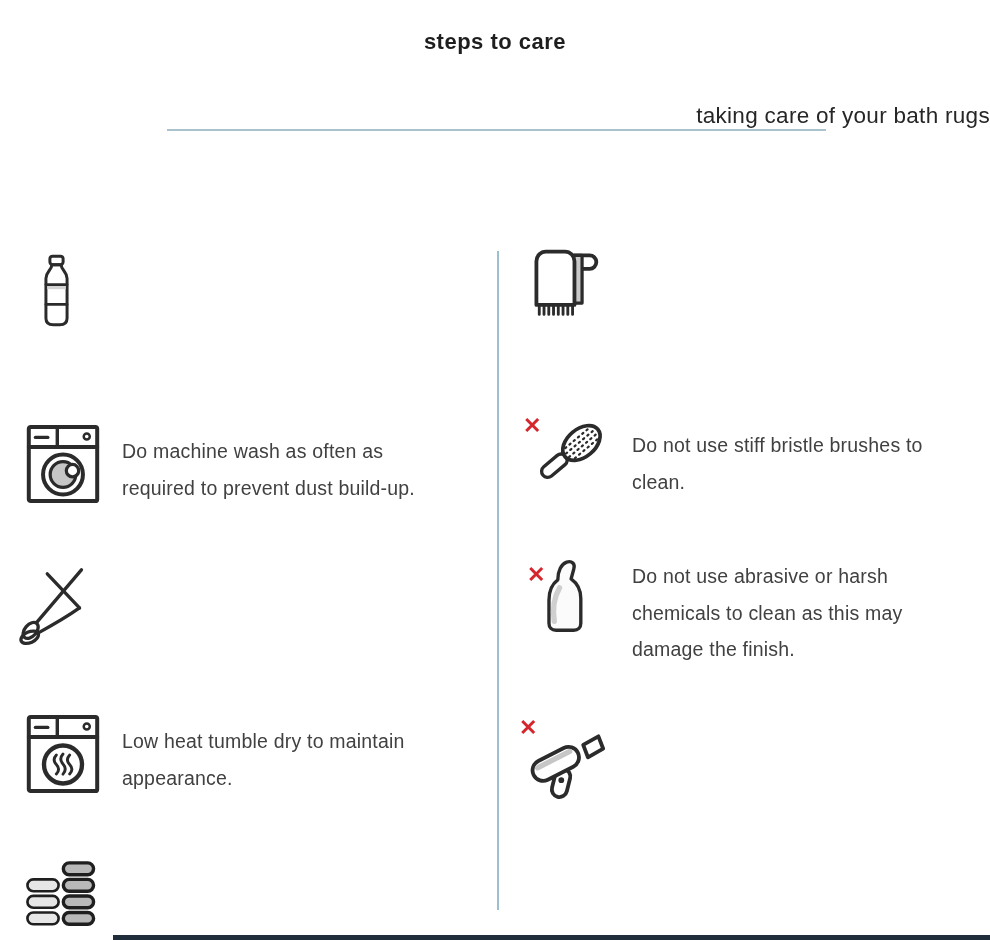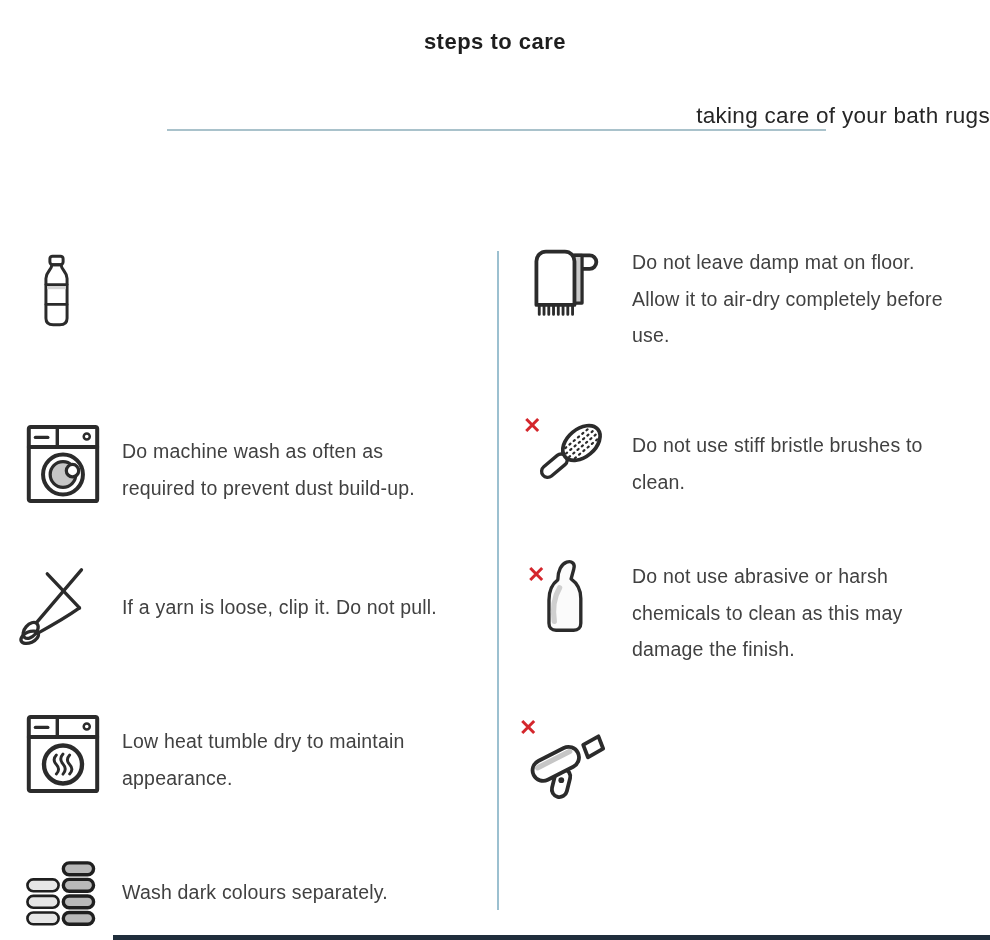--- a/index.html
+++ b/index.html
@@ -103,21 +103,20 @@
 <div class="row left" id="rowL3">
   <span class="icon-wrap">
     <svg width="82" height="82" viewBox="0 0 84 84" fill="none" stroke="#2b2b2b" stroke-width="3.4">
       <line x1="66" y1="5" x2="20" y2="59"></line>
       <ellipse cx="14" cy="67" rx="9.5" ry="6" transform="rotate(-49 14 67)"></ellipse>
       <line x1="31" y1="9" x2="64" y2="44"></line>
       <path d="M64 44 C50 54 32 64 21 70"></path>
       <ellipse cx="13" cy="74" rx="9.5" ry="5.5" transform="rotate(-24 13 74)"></ellipse>
     </svg>
   </span>
-  <p class="item-text">If a yarn is loose, clip it. Do not pull.</p>
 </div>
 
 <div class="row left" id="rowL4">
   <span class="icon-wrap">
     <svg width="76" height="82" viewBox="0 0 80 86" fill="none" stroke="#2b2b2b">
       <rect x="4" y="4" width="72" height="78" rx="2" stroke-width="4.2"></rect>
       <line x1="4" y1="25" x2="76" y2="25" stroke-width="4.2"></line>
       <line x1="34" y1="4" x2="34" y2="25" stroke-width="3.6"></line>
       <line x1="11" y1="15" x2="24" y2="15" stroke-width="3.6"></line>
       <circle cx="65" cy="14" r="3.2" stroke-width="2.6"></circle>
@@ -136,35 +135,31 @@
     <svg width="73" height="68" viewBox="0 0 76 72" fill="none" stroke="#1f1f1f">
       <rect x="41" y="2" width="32" height="12.5" rx="6.2" fill="#b9b9b9" stroke-width="3.6"></rect>
       <rect x="41" y="19.5" width="32" height="12.5" rx="6.2" fill="#b9b9b9" stroke-width="3.6"></rect>
       <rect x="41" y="37" width="32" height="12.5" rx="6.2" fill="#b9b9b9" stroke-width="3.6"></rect>
       <rect x="41" y="54.5" width="32" height="12.5" rx="6.2" fill="#b9b9b9" stroke-width="3.6"></rect>
       <rect x="3" y="19.5" width="33" height="12.5" rx="6.2" fill="#e6e6e6" stroke-width="2.8"></rect>
       <rect x="3" y="37" width="33" height="12.5" rx="6.2" fill="#e6e6e6" stroke-width="2.8"></rect>
       <rect x="3" y="54.5" width="33" height="12.5" rx="6.2" fill="#e6e6e6" stroke-width="2.8"></rect>
     </svg>
   </span>
-  <p class="item-text">Wash dark colours separately.</p>
 </div>
 
 <div class="row right" id="rowR1">
   <span class="icon-wrap">
     <svg width="78" height="80" viewBox="0 0 82 84" fill="none" stroke="#2b2b2b">
       <path d="M52 26 H68 A7 7 0 0 0 68 12 H52" stroke-width="4"></path>
       <rect x="50" y="12" width="10" height="50" fill="#c9c9c9" stroke-width="3.4"></rect>
       <path d="M12 64 V18 A10 10 0 0 1 22 8 H42 A10 10 0 0 1 52 18 V64 Z" fill="#ffffff" stroke-width="4"></path>
       <path d="M15 64 V74 M20 64 V74 M25 64 V74 M30 64 V74 M35 64 V74 M40 64 V74 M45 64 V74 M50 64 V74" stroke-width="3"></path>
     </svg>
   </span>
-  <p class="item-text">Do not leave damp mat on floor.
-Allow it to air-dry completely before
-use.</p>
 </div>
 
 <div class="row right" id="rowR2">
   <span class="icon-wrap">
     <span class="x-mark">✕</span>
     <svg width="78" height="78" viewBox="0 0 84 84" fill="none" stroke="#2b2b2b">
       <g transform="rotate(-40 50 28)">
         <rect x="-4" y="21.5" width="32" height="13" rx="6.5" fill="#ffffff" stroke-width="3.6"></rect>
         <ellipse cx="50" cy="28" rx="23" ry="15" fill="#ffffff" stroke-width="4"></ellipse>
         <line x1="33" y1="21" x2="67" y2="21" stroke-width="2.4" stroke-dasharray="1.5 4.5"></line>

